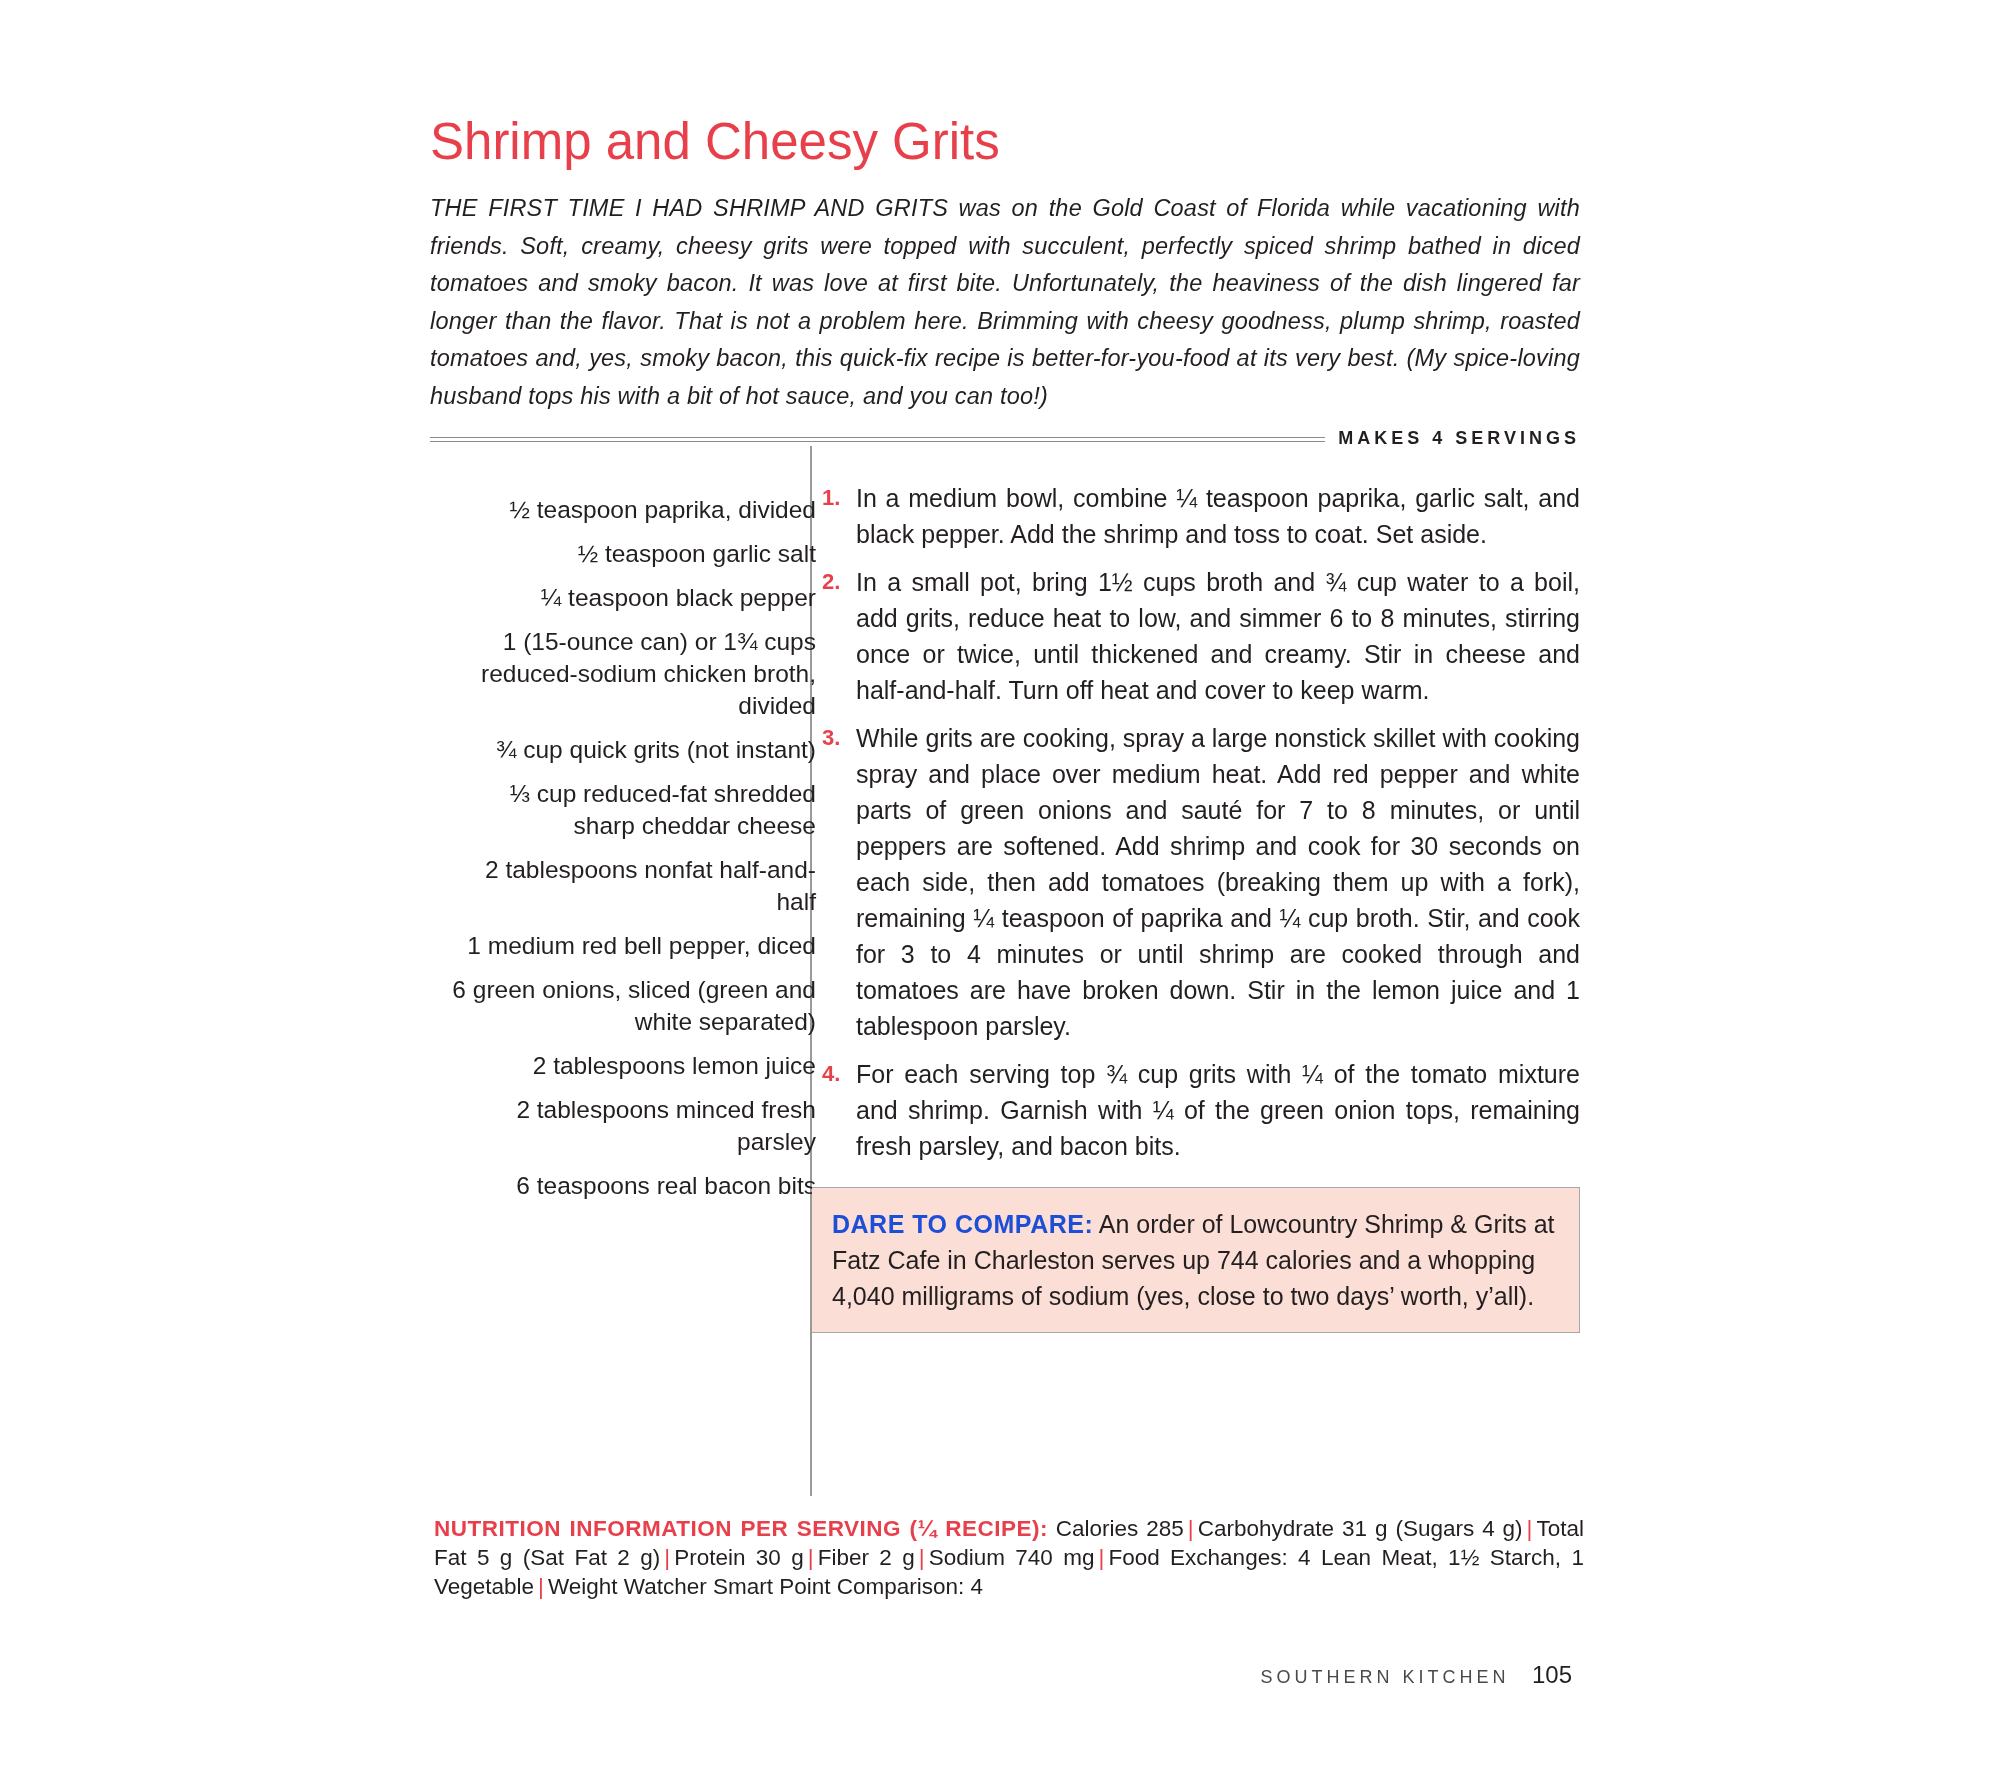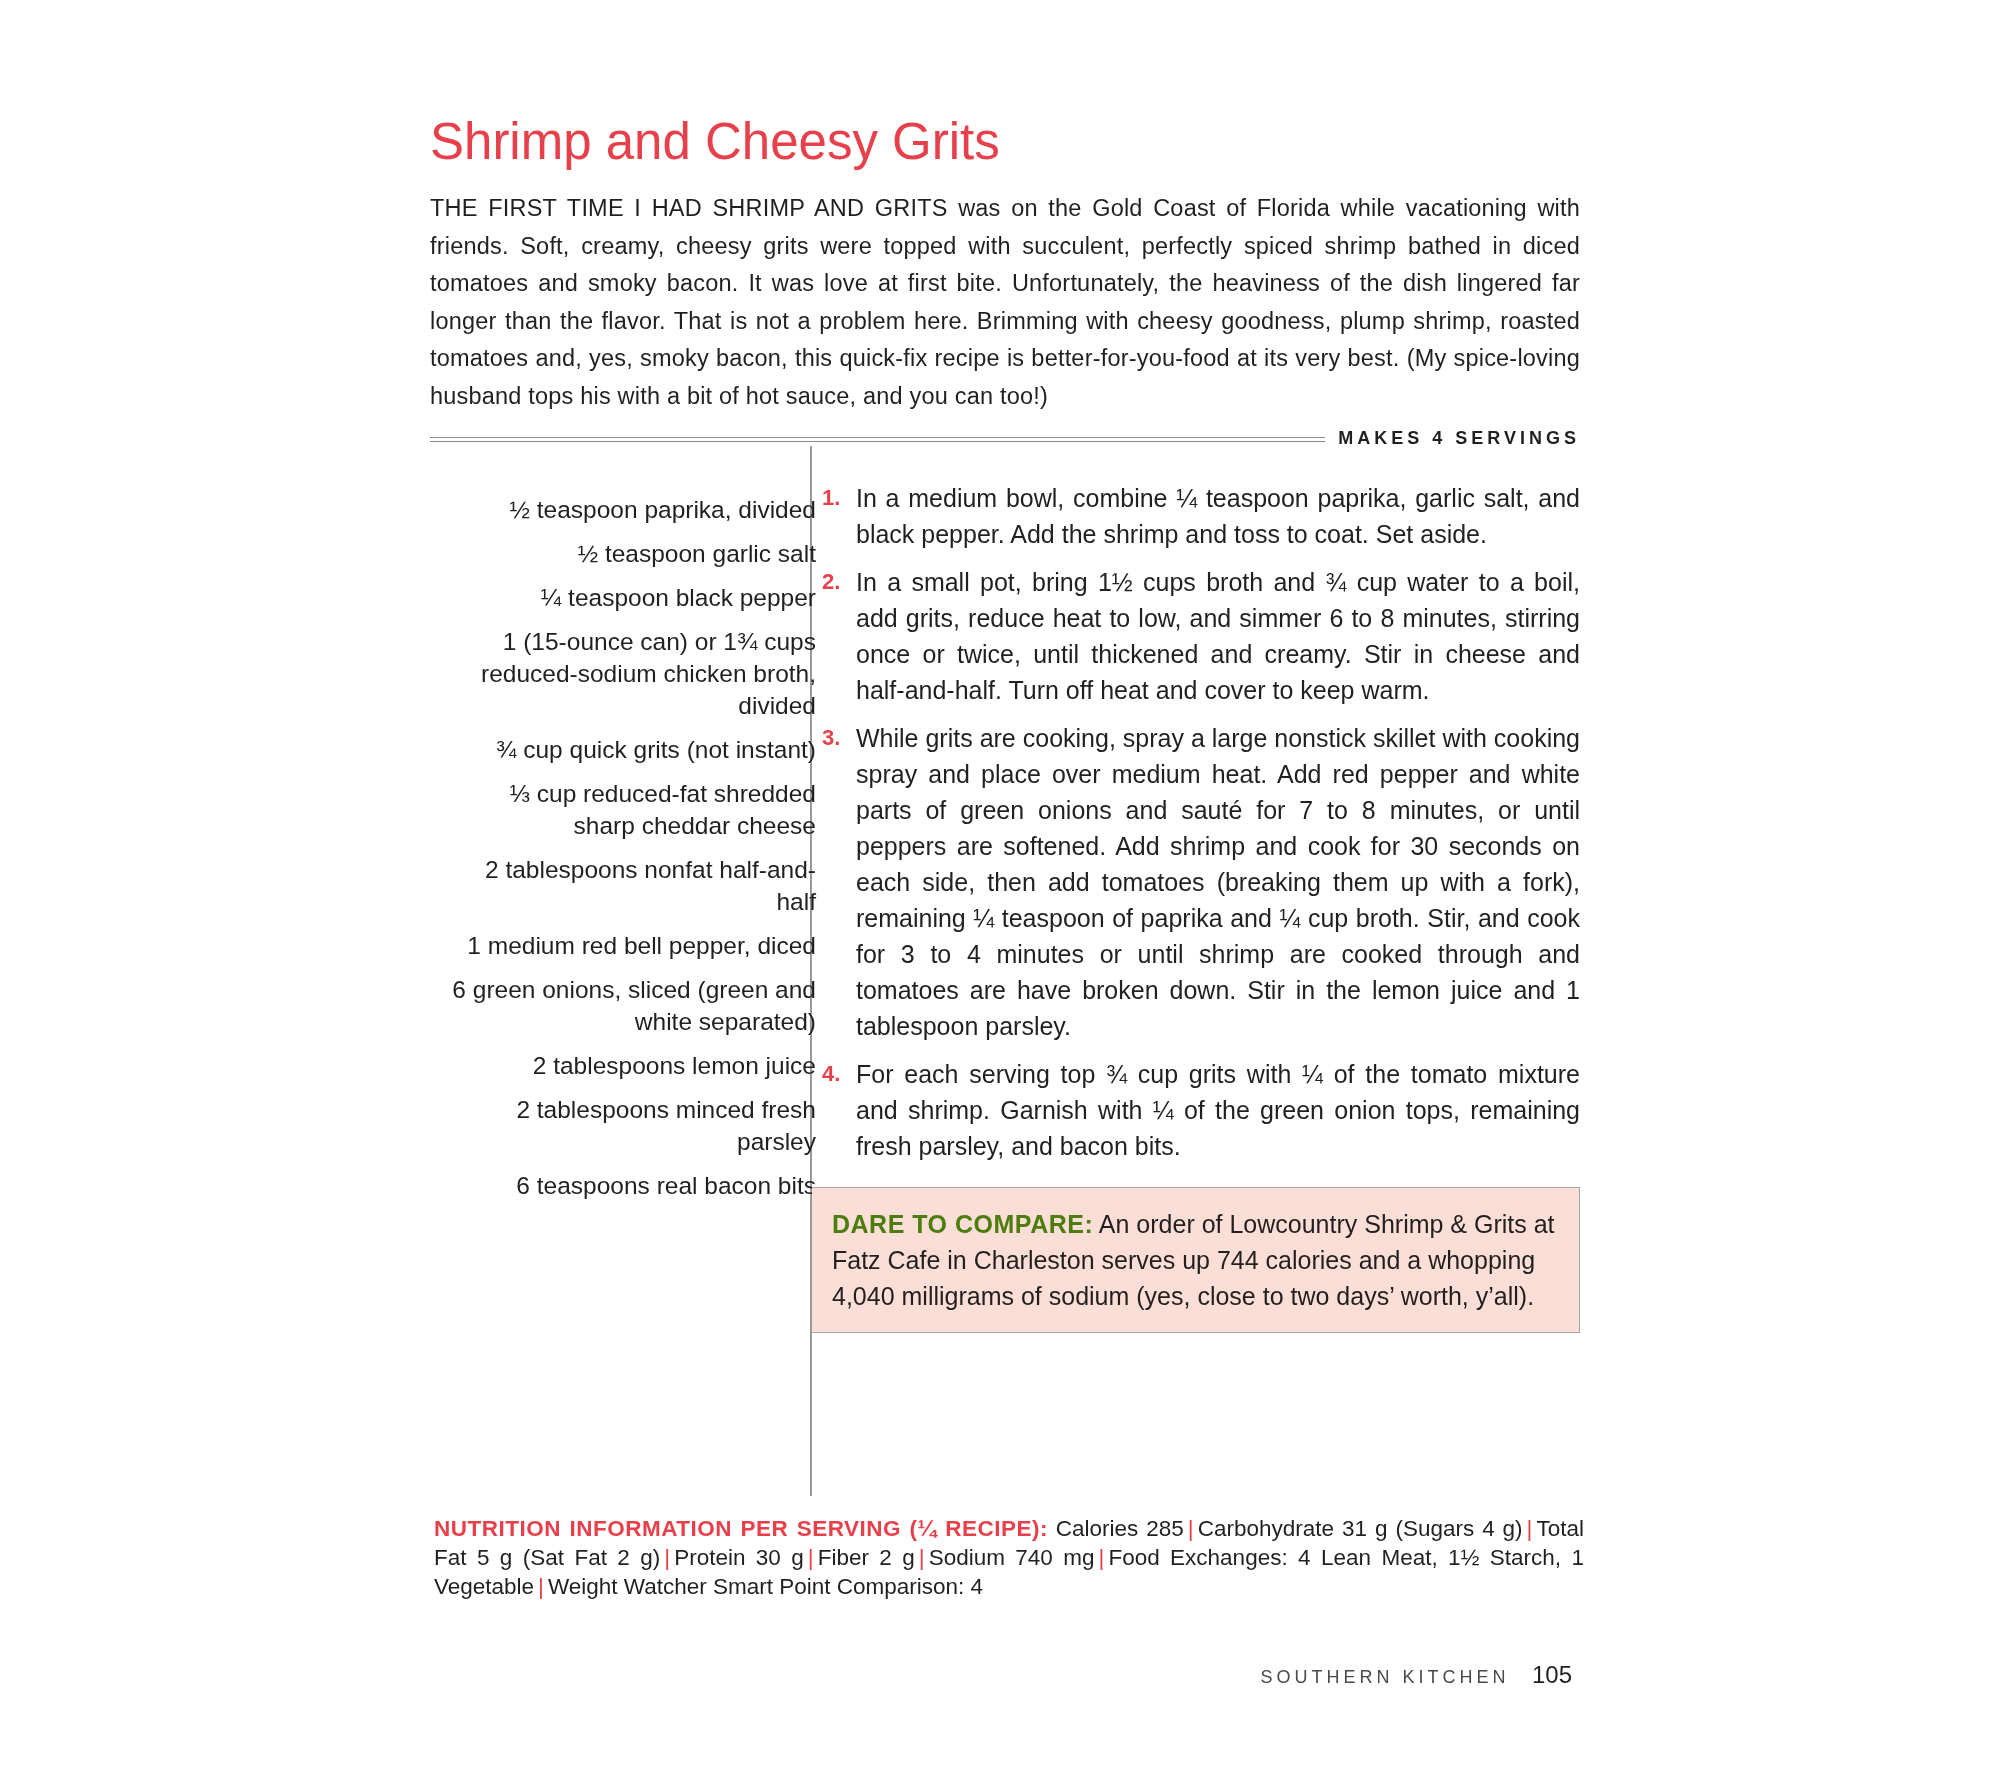--- a/index.html
+++ b/index.html
@@ -1,37 +1,37 @@
 <!DOCTYPE html>
 <html><head>
   <meta charset="utf-8">
   <style>
     html, body { margin: 0; padding: 0; background: #ffffff; }
     body { width: 2000px; height: 1777px; position: relative; overflow: hidden; color: #231f20; font-family: "Liberation Sans", sans-serif; }
     .page { position: absolute; left: 430px; top: 0; width: 1150px; height: 1282px; }
 
     .title { position: absolute; left: 0; top: 112px; margin: 0; font-size: 51px; font-weight: normal; color: #e8404b; letter-spacing: 0px; white-space: nowrap; }
 
-    .intro { position: absolute; left: 0; top: 190px; width: 1150px; margin: 0; font-size: 23.5px; line-height: 37.5px; text-align: justify; color: #231f20; letter-spacing: 0.2px; }
+    .intro { position: absolute; left: 0; top: 190px; width: 1150px; margin: 0; font-style: italic; font-size: 23.5px; line-height: 37.5px; text-align: justify; color: #231f20; letter-spacing: 0.2px; }
     .intro .lead { text-transform: uppercase; }
 
     .servings-rule { position: absolute; left: 0; top: 437px; width: 895px; height: 3px; border-top: 1.5px solid #8a8a8a; border-bottom: 1.5px solid #8a8a8a; }
     .servings { position: absolute; right: 0; top: 428px; font-size: 18px; font-weight: bold; letter-spacing: 4px; color: #231f20; white-space: nowrap; }
 
     .col-divider { position: absolute; left: 380px; top: 446px; width: 2px; height: 1050px; background: #9a9a9a; }
 
     .ingredients { position: absolute; left: 0; top: 478px; width: 370px; margin: 16px; padding: 0; list-style: none; text-align: right; }
     .ingredients li { font-size: 24.5px; line-height: 32px; margin-bottom: 12px; color: #231f20; }
 
     .steps { position: absolute; left: 392px; top: 480px; width: 758px; margin: 0; padding: 0; list-style: none; }
     .steps li { position: relative; padding-left: 34px; font-size: 25px; line-height: 36px; margin-bottom: 12px; text-align: justify; color: #231f20; }
     .steps .num { position: absolute; left: 0; top: 0; color: #e8404b; font-weight: bold; font-size: 22px; }
 
     .compare-box { position: absolute; left: 382px; top: 1187px; width: 768px; height: 146px; background: #fbded6; border: 1.5px solid #a8a8a8; border-left: none; box-sizing: border-box; padding: 18px 18px 0 20px; font-size: 25px; line-height: 36px; color: #231f20; }
-    .compare-box .label { color: #4d7c0f; font-weight: bold; letter-spacing: 0.5px; }
+    .compare-box .label { color: #1d4ed8; font-weight: bold; letter-spacing: 0.5px; }
 
     .nutrition { position: absolute; left: 0; top: 1510px; width: 1150px; margin: 4px; font-size: 22.5px; line-height: 29px; text-align: justify; color: #231f20; }
     .nutrition .label { color: #e8404b; font-weight: bold; letter-spacing: 0.5px; }
     .nutrition .sep { color: #e8404b; padding: 0 4px; }
 
     .footer { position: absolute; right: 8px; top: 1661px; white-space: nowrap; }
     .footer .section { font-size: 18px; letter-spacing: 4px; color: #4a4a4a; margin-right: 18px; }
     .footer .page-num { font-size: 24px; color: #231f20; }
   </style>
 </head>

